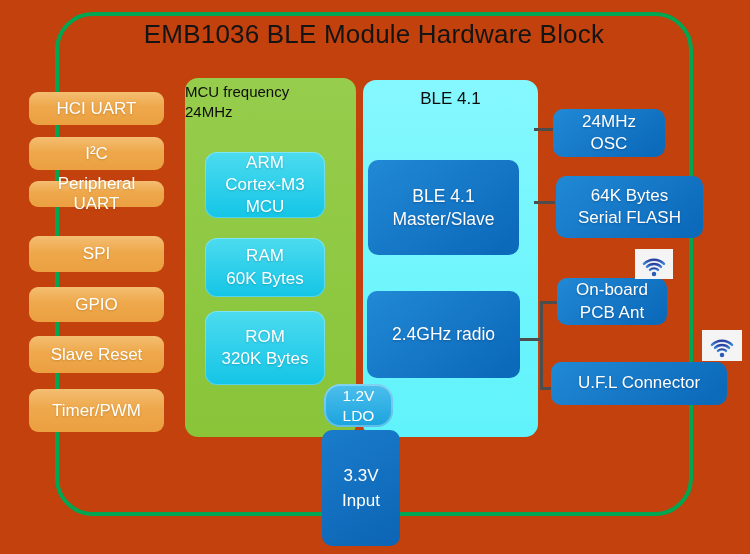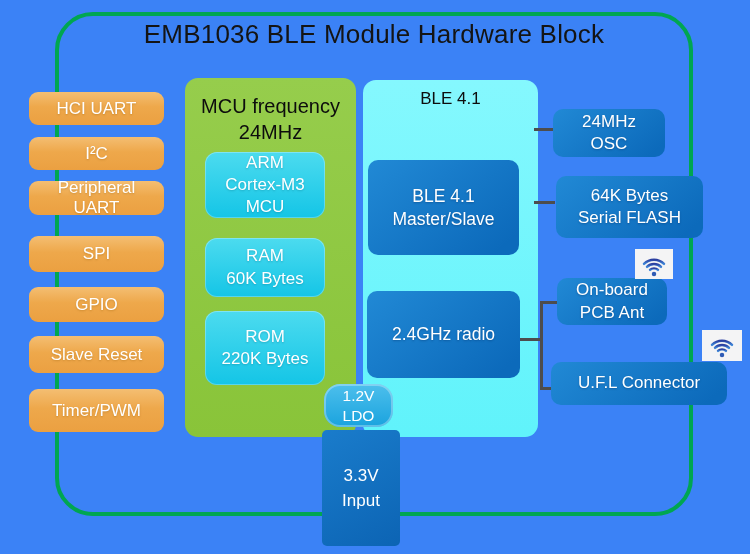--- a/index.html
+++ b/index.html
@@ -1,36 +1,36 @@
 <!DOCTYPE html>
 <html><head>
 <meta charset="utf-8">
 <style>
   html,body{margin:0;padding:0;background:#fff;}
   body{width:750px;height:554px;font-family:"Liberation Sans",sans-serif;-webkit-font-smoothing:antialiased;}
-  .stage{position:relative;width:750px;height:554px;background:#3b82f6;overflow:hidden;text-decoration:underline;}
+  .stage{position:relative;width:750px;height:554px;background:#c2410c;overflow:hidden;text-decoration:underline;}
 
   
   .frame{position:absolute;left:55px;top:12px;width:638px;height:504px;box-sizing:border-box;
          border:4px solid #00A651;border-radius:38px;z-index:1;}
 
   .page-title{position:absolute;left:55px;top:19px;width:638px;text-align:center;
               font-size:26px;color:#141414;z-index:2;letter-spacing:.2px;}
 
   
   .io-box{position:absolute;left:29px;width:135px;z-index:3;border-radius:9px;
           background:linear-gradient(180deg,#F4BE72 0%,#EEA84B 45%,#EBA041 100%);
           color:#fff;display:flex;align-items:center;justify-content:center;text-align:center;
           font-size:17px;line-height:1.15;white-space:pre-line;
           text-shadow:0 1px 2px rgba(140,90,10,.35);}
 
   
   .panel-green{position:absolute;left:185px;top:78px;width:171px;height:359px;z-index:2;
                border-radius:13px;background:linear-gradient(180deg,#96CD4C 0%,#89C439 100%);}
-  .panel-green .panel-title{padding-top:15px;text-align:center;font-size:20px;color:#0d0d0d;
+  .panel-green .panel-title{padding-top:4px;text-align:left;font-size:15px;color:#0d0d0d;
                line-height:1.3;white-space:pre-line;}
 
   
   .mem-box{position:absolute;left:205px;width:120px;z-index:3;border-radius:12px;
            background:linear-gradient(180deg,#4CDBEF 0%,#14C5E6 100%);
            box-shadow:inset 0 0 0 1px rgba(255,255,255,.28);
            color:#fff;display:flex;align-items:center;justify-content:center;text-align:center;
            font-size:17px;line-height:1.3;white-space:pre-line;
            text-shadow:0 1px 2px rgba(0,90,110,.3);}
 
@@ -45,21 +45,21 @@
             color:#fff;display:flex;align-items:center;justify-content:center;text-align:center;
             font-size:17.5px;line-height:1.3;white-space:pre-line;
             text-shadow:0 1px 2px rgba(0,40,90,.35);}
 
   
   .ldo-box{position:absolute;left:324px;top:384px;width:69px;height:43px;z-index:4;border-radius:16px;
            background:linear-gradient(180deg,#4DBFEC 0%,#1AA3DE 100%);
            box-shadow:inset 0 0 0 2px rgba(255,255,255,.3);
            color:#fff;display:flex;align-items:center;justify-content:center;text-align:center;
            font-size:15.5px;line-height:1.25;white-space:pre-line;}
-  .vin-box{position:absolute;left:322px;top:430px;width:78px;height:116px;z-index:4;border-radius:5px;
+  .vin-box{position:absolute;left:322px;top:430px;width:78px;height:116px;z-index:4;border-radius:10px;
            background:linear-gradient(150deg,#1A7CCB 0%,#0C64B4 100%);
            color:#fff;display:flex;align-items:center;justify-content:center;text-align:center;
            font-size:17px;line-height:1.5;white-space:pre-line;}
 
   
   .ln{position:absolute;background:#4D4D4D;z-index:2;}
 
   
   .wifi{position:absolute;z-index:4;background:#F4F4F5;display:flex;align-items:center;justify-content:center;}
 </style>
@@ -67,38 +67,38 @@
 <body>
 
 <div class="stage">
 
   <div class="frame"></div>
 
   <div class="page-title">EMB1036 BLE Module Hardware Block</div>
 
   <div class="io-box" style="top:92px;height:33px">HCI UART</div>
   <div class="io-box" style="top:137px;height:33px">I²C</div>
-  <div class="io-box" style="top:181px;height:34px">Peripheral
+  <div class="io-box" style="top:181px;height:26px">Peripheral
 UART</div>
   <div class="io-box" style="top:236px;height:36px">SPI</div>
   <div class="io-box" style="top:287px;height:35px">GPIO</div>
   <div class="io-box" style="top:336px;height:37px">Slave Reset</div>
   <div class="io-box" style="top:389px;height:43px">Timer/PWM</div>
 
   <div class="panel-green">
     <div class="panel-title">MCU frequency
 24MHz</div>
   </div>
   <div class="mem-box" style="top:152px;height:66px">ARM
 Cortex-M3
 MCU</div>
   <div class="mem-box" style="top:238px;height:59px">RAM
 60K Bytes</div>
   <div class="mem-box" style="top:311px;height:74px">ROM
-220K Bytes</div>
+320K Bytes</div>
 
   <div class="panel-cyan">
     <div class="panel-title">BLE 4.1</div>
   </div>
   <div class="blue-box" style="left:368px;top:160px;width:151px;height:95px">BLE 4.1
 Master/Slave</div>
   <div class="blue-box" style="left:367px;top:291px;width:153px;height:87px">2.4GHz radio</div>
 
   <div class="ln" style="left:534px;top:128px;width:20px;height:3px"></div>
   <div class="ln" style="left:534px;top:201px;width:21px;height:3px"></div>

